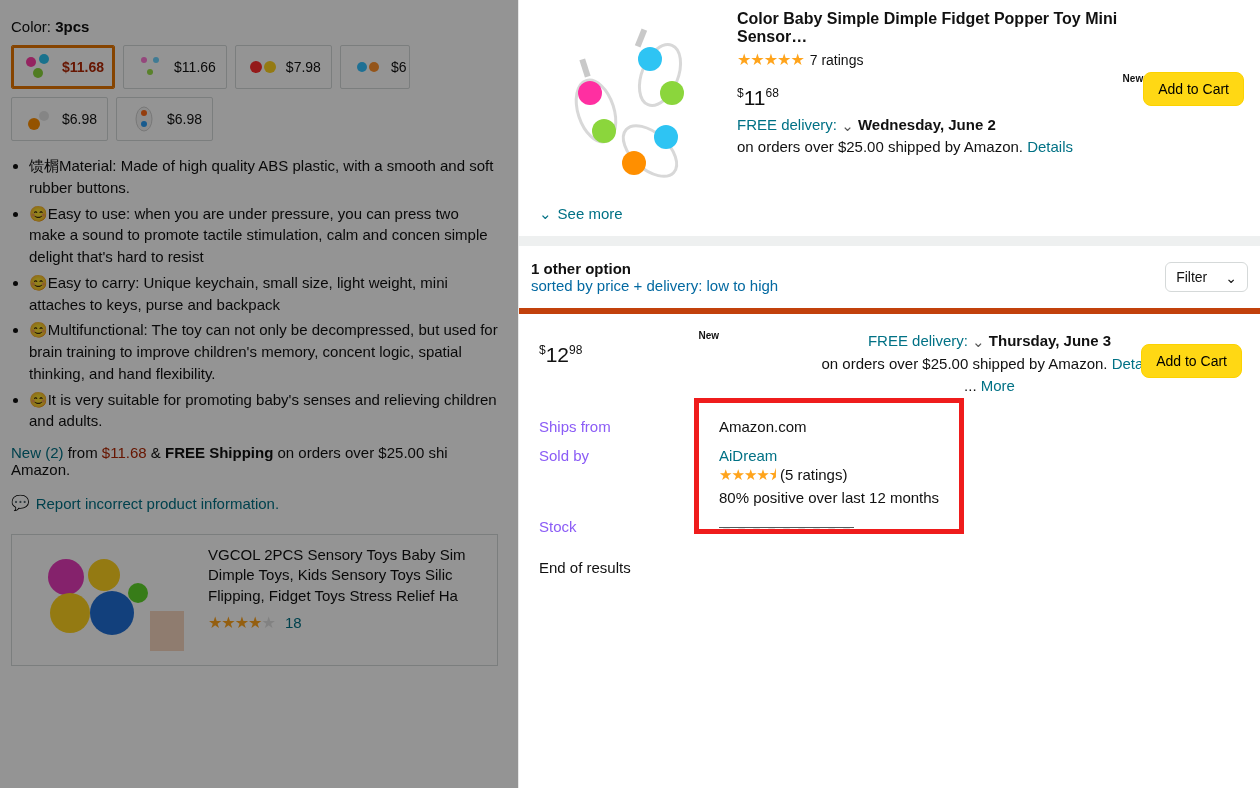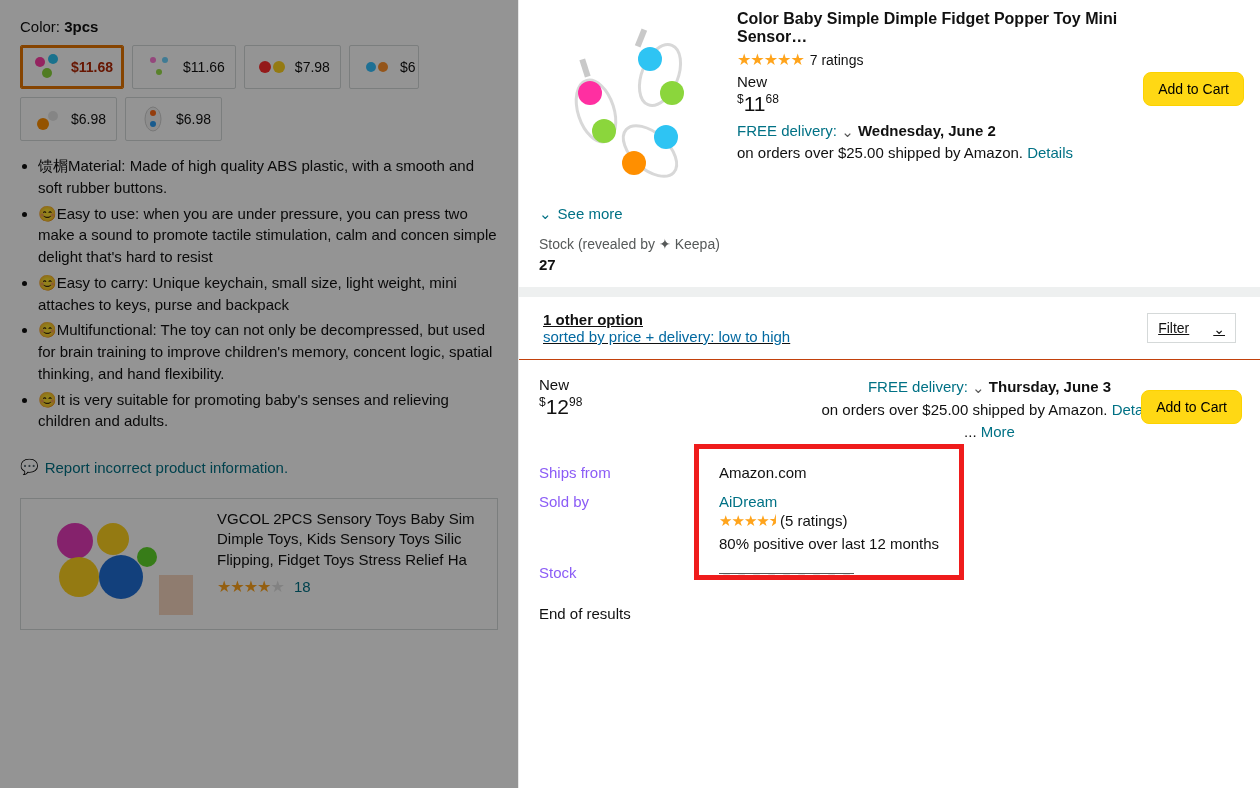--- a/index.html
+++ b/index.html
@@ -1,17 +1,17 @@
 <!DOCTYPE html>
 <html><head>
 <meta charset="utf-8">
 <style>
 * { box-sizing: border-box; margin: 0; padding: 0; }
 body { font-family: "Amazon Ember", Arial, sans-serif; font-size: 14px; color: #111; width: 1260px; height: 788px; overflow: hidden; background: #fff; position: relative; }
-.left-panel { position: absolute; left: 0; top: 0; width: 518px; height: 788px; padding: 18px 20px 0 20px; background: #fff; overflow: hidden; }
+.left-panel { position: absolute; left: 0; top: 0; width: 518px; height: 788px; padding: 18px 20px 0 11px; background: #fff; overflow: hidden; }
 .dim-overlay { position: absolute; left: 0; top: 0; width: 518px; height: 788px; background: rgba(0,0,0,0.42); pointer-events: none; z-index: 5; }
 .color-label { font-size: 15px; margin-bottom: 10px; }
 .color-label b { font-weight: 700; }
 .variant-row { display: flex; flex-wrap: wrap; gap: 8px; margin-bottom: 14px; }
 .variant { display: flex; align-items: center; gap: 6px; border: 1px solid #d5d9d9; border-radius: 2px; padding: 6px 10px; height: 44px; background: #fff; }
 .variant.selected { border-color: #e77600; box-shadow: 0 0 0 2px #e77600 inset; }
 .variant .thumb { width: 34px; height: 34px; display: flex; align-items: center; justify-content: center; }
 .variant .price { font-size: 14px; }
 .variant.selected .price { color: #b12704; font-weight: 600; }
 .bullets { margin: 4px 0 12px 18px; }
@@ -25,35 +25,35 @@
 .related-card .rtxt { font-size: 15px; line-height: 1.35; }
 .stars { color: #ffa41c; letter-spacing: -1px; font-size: 16px; }
 .stars .empty { color: #e0e0e0; }
 .prime { color: #00a8e1; font-size: 13px; }
 .right-panel { position: absolute; left: 518px; top: 0; width: 742px; height: 788px; background: #fff; border-left: 1px solid #e7e7e7; z-index: 10; overflow: hidden; }
 .hero { display: flex; padding: 10px 16px 10px 20px; gap: 18px; align-items: flex-start; }
 .hero-img { width: 180px; height: 180px; display: flex; align-items: center; justify-content: center; flex-shrink: 0; }
 .hero-info { flex: 1; }
 .title { font-weight: 700; font-size: 16px; margin-bottom: 4px; }
 .rating-row { display: flex; align-items: center; gap: 6px; font-size: 14px; margin-bottom: 4px; }
-.cond { font-weight: 400; font-size: 15px; }
+.cond { font-weight: 700; font-size: 10px; text-align: right; }
 .priceblock { font-size: 15px; margin: 2px 0 4px; }
 .priceblock .cur { font-size: 12px; vertical-align: top; }
 .priceblock .whole { font-size: 21px; font-weight: 400; }
 .priceblock .frac { font-size: 12px; vertical-align: top; }
 .deliv { font-size: 15px; line-height: 1.45; }
 .deliv .free { color: #007185; }
 .atc-btn { background: #ffd814; border: 1px solid #fcd200; border-radius: 8px; padding: 8px 14px; font-size: 14px; cursor: pointer; float: right; margin-top: 62px; }
 .see-more-hero { color: #007185; font-size: 15px; padding: 4px 20px 14px; display: inline-flex; align-items: center; gap: 6px; }
 .stock-block { padding: 0 20px 14px; font-size: 14px; }
 .stock-block .lbl { color: #565959; margin-bottom: 4px; display: flex; align-items: center; gap: 4px; }
 .stock-block .val { font-weight: 700; font-size: 15px; }
-.options-hdr { border-top: 10px solid #eef0f0; border-bottom: 1px solid #c2410c; padding: 14px 24px; display: flex; align-items: center; justify-content: space-between; text-decoration: underline; }
+.options-hdr { border-top: 10px solid #eef0f0; border-bottom: 6px solid #c2410c; padding: 14px 12px; display: flex; align-items: center; justify-content: space-between; }
 .options-hdr .lefttxt { font-size: 15px; }
-.options-hdr .flt { border: 1px solid #d5d9d9; border-radius: 0; padding: 6px 10px; font-size: 14px; display: inline-flex; align-items: center; gap: 24px; cursor: pointer; text-align: right; }
+.options-hdr .flt { border: 1px solid #d5d9d9; border-radius: 6px; padding: 6px 10px; font-size: 14px; display: inline-flex; align-items: center; gap: 18px; cursor: pointer; text-align: right; }
 .offer { padding: 16px 20px 8px; display: flex; gap: 20px; position: relative; }
 .offer .col1 { width: 180px; }
 .offer .col2 { flex: 1; font-size: 15px; line-height: 1.5; text-align: center; }
 .offer .atc2 { background: #ffd814; border: 1px solid #fcd200; border-radius: 8px; padding: 8px 14px; font-size: 14px; cursor: pointer; position: absolute; right: 18px; top: 30px; }
 .meta-grid { display: grid; grid-template-columns: 180px 1fr; row-gap: 12px; padding: 12px 20px 10px; font-size: 15px; align-items: start; }
 .meta-grid .k { color: #8b5cf6; }
 .meta-grid .v .seller { color: #007185; }
 .redbox { position: absolute; border: 5px solid #ef1c1c; pointer-events: none; }
 .end-line { padding: 12px 20px; font-size: 15px; color: #111; }
 .chev { display:inline-block; transform: translateY(1px); }
@@ -130,20 +130,23 @@
   </div>
 
   <ul class="bullets">
     <li>馈榍Material: Made of high quality ABS plastic, with a smooth and soft rubber buttons.</li>
     <li>😊Easy to use: when you are under pressure, you can press two make a sound to promote tactile stimulation, calm and concen simple delight that's hard to resist</li>
     <li>😊Easy to carry: Unique keychain, small size, light weight, mini attaches to keys, purse and backpack</li>
     <li>😊Multifunctional: The toy can not only be decompressed, but used for brain training to improve children's memory, concent logic, spatial thinking, and hand flexibility.</li>
     <li>😊It is very suitable for promoting baby's senses and relieving children and adults.</li>
   </ul>
 
+  <div class="new-line">
+    <span class="lk">New (2)</span><span> from </span><span class="pr">$11.68</span><span> &amp; </span><b>FREE Shipping</b><span> on orders over $25.00 shi Amazon.</span>
+  </div>
 
   <div class="report-link">
     <span>💬</span>
     <span>Report incorrect product information.</span>
   </div>
 
   <div class="related-card">
     <div class="rimg">
       <svg width="168" height="110" viewBox="0 0 168 110">
         <circle cx="40" cy="32" r="18" fill="#e63bbb"></circle>
@@ -206,28 +209,20 @@
         <span>on orders over $25.00 shipped by Amazon. </span><span class="link">Details</span>
       </div>
     </div>
   </div>
 
   <div class="see-more-hero">
     <span class="chev">⌄</span>
     <span>See more</span>
   </div>
 
-  <div class="stock-block">
-    <div class="lbl">
-      <span>Stock (revealed by </span>
-      <span>✦</span>
-      <span>Keepa)</span>
-    </div>
-    <div class="val">27</div>
-  </div>
 
   <div class="options-hdr">
     <div class="lefttxt">
       <b>1 other option</b><br>
       <span style="color:#0369a1;">sorted by price + delivery: low to high</span>
     </div>
     <div class="flt">
       <span>Filter</span>
       <span class="chev">⌄</span>
     </div>

